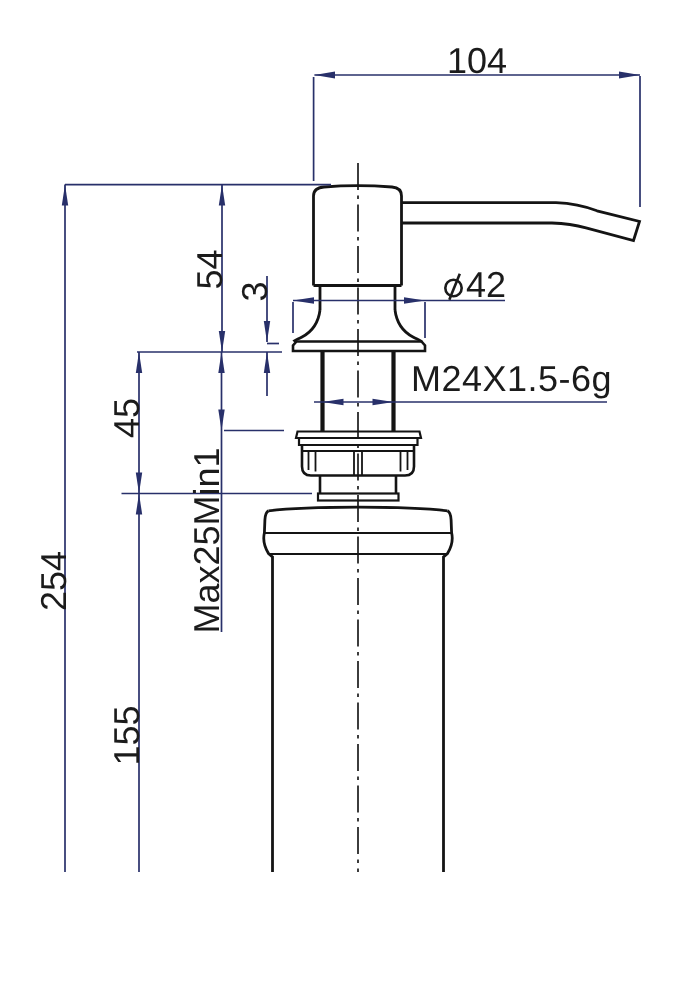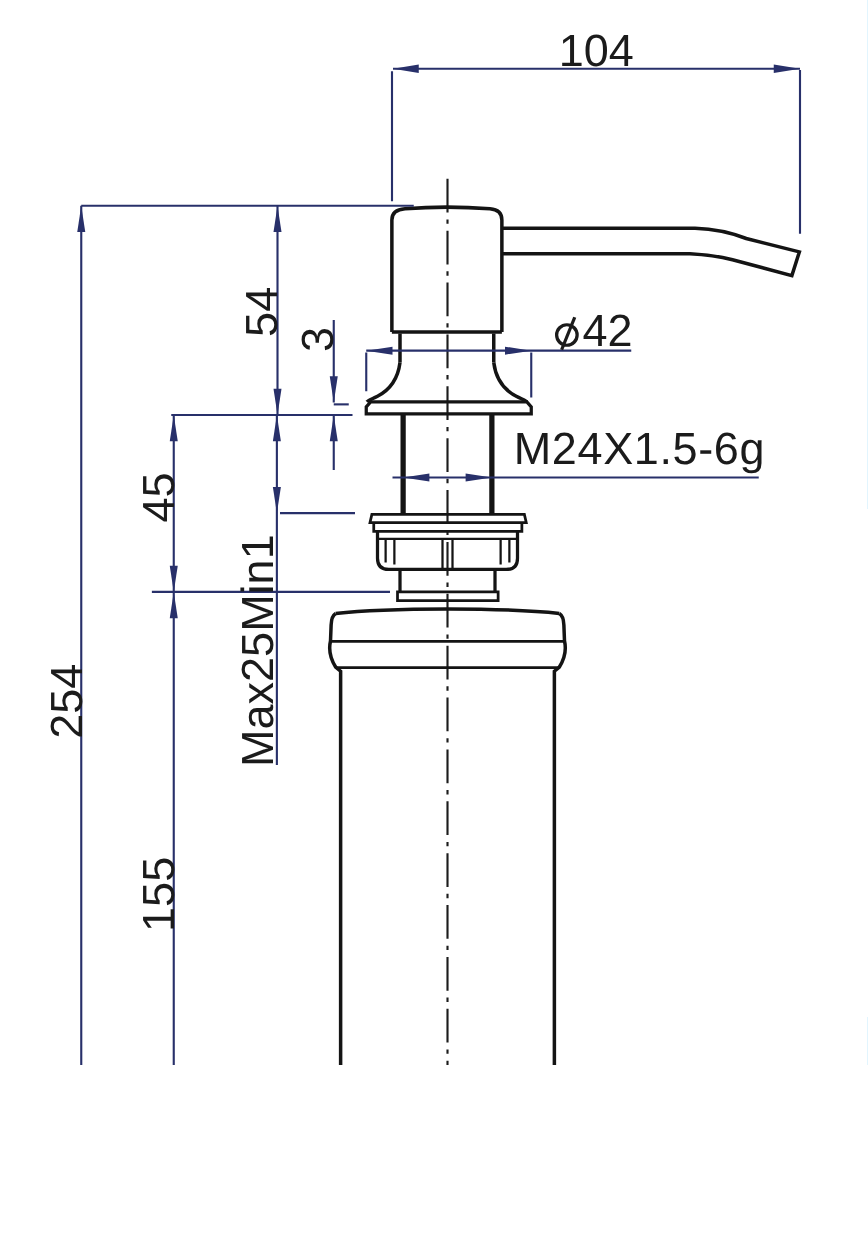--- a/index.html
+++ b/index.html
@@ -1,16 +1,16 @@
 <!DOCTYPE html>
 <html><head>
 <meta charset="utf-8">
 <style>
   html,body{margin:0;padding:0;background:#ffffff;}
-  .wrap{width:694px;height:852px;position:relative;background:#7dd3fc;overflow:hidden;}
+  .wrap{width:694px;height:852px;position:relative;background:#eab308;overflow:hidden;margin-top:20px;}
   svg{display:block;}
   text{font-family:"Liberation Sans", sans-serif; fill:#1b1b1b; -webkit-font-smoothing:antialiased; text-rendering:geometricPrecision;}
 </style>
 </head>
 <body>
 <div class="wrap">
 <svg width="694" height="1000" viewBox="0 0 694 1000">
 <rect x="0" y="0" width="694" height="1000" fill="#ffffff"></rect>
 
 <line x1="358" y1="143" x2="358" y2="962" stroke="#1c1c1c" stroke-width="1.7" stroke-dasharray="27 5.5 3.5 5.5"></line>

